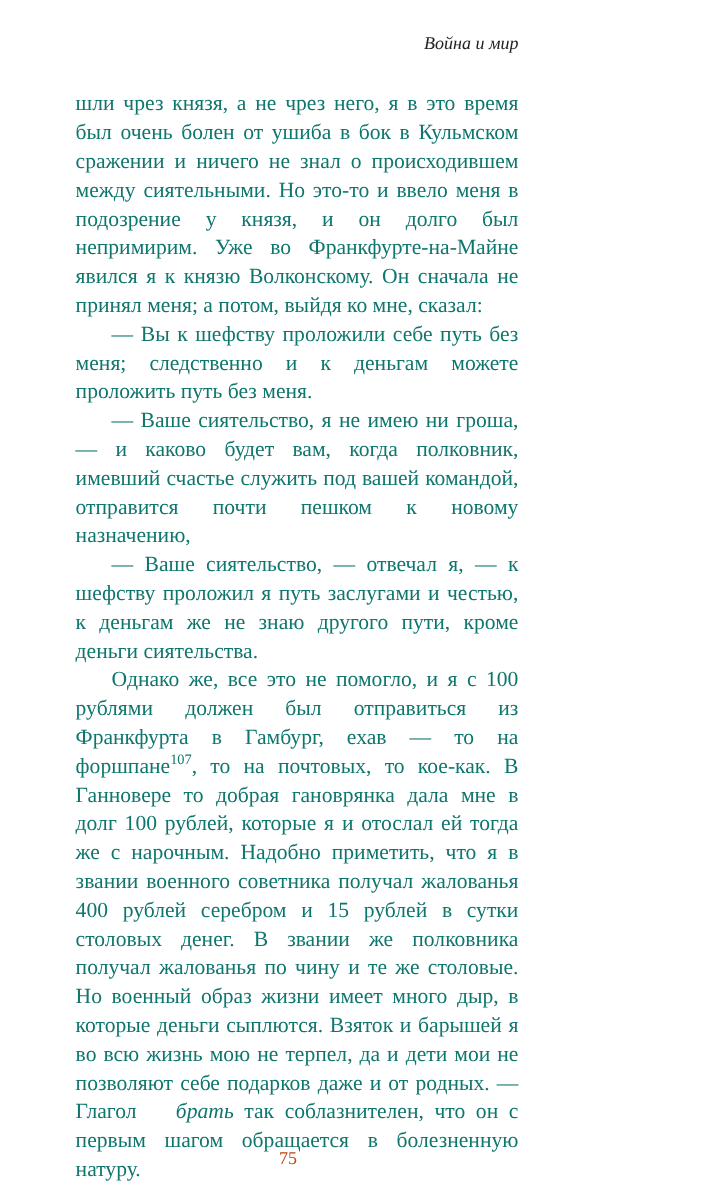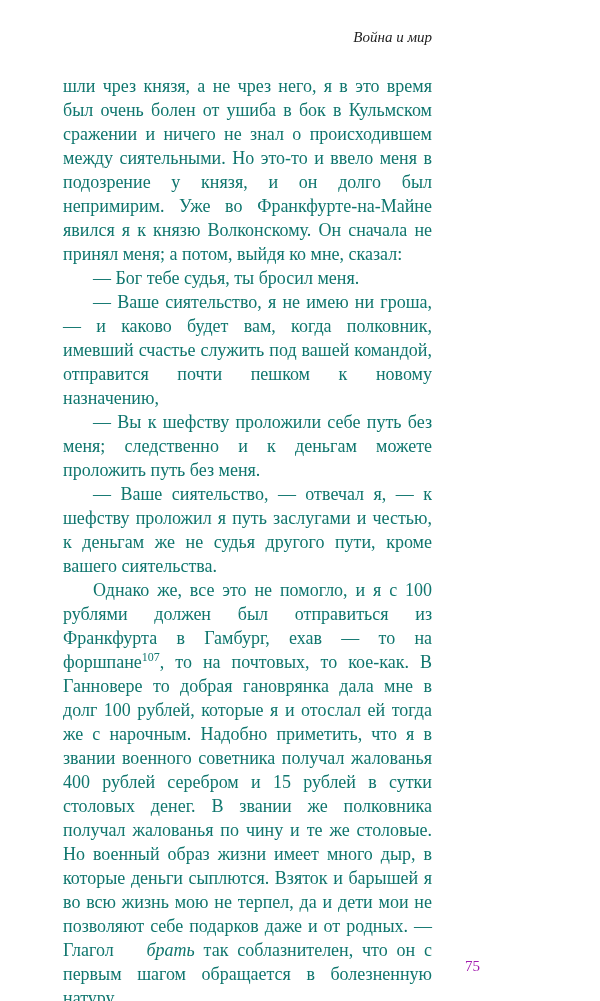--- a/index.html
+++ b/index.html
@@ -46,38 +46,37 @@
   }
   .italic-word {
     font-style: italic;
     margin-left: 24px;
   }
   .page-number {
     position: absolute;
     left: 0;
     right: 0;
     bottom: 26px;
-    text-align: right;
+    text-align: center;
     font-size: 15px;
-    color: #a21caf;
+    color: #c2410c;
   }
 </style>
 </head>
 <body>
 
 <div class="page">
 
   <div class="running-header">
     <span>Война и мир</span>
   </div>
 
   <div class="body-text">
     <p class="no-indent">шли чрез князя, а не чрез него, я в это время был очень болен от ушиба в бок в Кульмском сражении и ничего не знал о происходившем между сиятельными. Но это-то и ввело меня в подозрение у князя, и он долго был непримирим. Уже во Франкфурте-на-Майне явился я к князю Волконскому. Он сначала не принял меня; а потом, выйдя ко мне, сказал:</p>
-    <p>— Бог тебе судья, ты бросил меня.</p>
+    <p>— Вы к шефству проложили себе путь без меня; следственно и к деньгам можете проложить путь без меня.</p>
     <p>— Ваше сиятельство, я не имею ни гроша, — и каково будет вам, когда полковник, имевший счастье служить под вашей командой, отправится почти пешком к новому назначению,</p>
-    <p>— Вы к шефству проложили себе путь без меня; следственно и к деньгам можете проложить путь без меня.</p>
-    <p>— Ваше сиятельство, — отвечал я, — к шефству проложил я путь заслугами и честью, к деньгам же не судья другого пути, кроме вашего сиятельства.</p>
+    <p>— Ваше сиятельство, — отвечал я, — к шефству проложил я путь заслугами и честью, к деньгам же не знаю другого пути, кроме деньги сиятельства.</p>
     <p><span>Однако же, все это не помогло, и я с 100 рублями должен был отправиться из Франкфурта в Гамбург, ехав — то на форшпане</span><sup class="footnote-ref">107</sup><span>, то на почтовых, то кое-как. В Ганновере то добрая гановрянка дала мне в долг 100 рублей, которые я и отослал ей тогда же с нарочным. Надобно приметить, что я в звании военного советника получал жалованья 400 рублей серебром и 15 рублей в сутки столовых денег. В звании же полковника получал жалованья по чину и те же столовые. Но военный образ жизни имеет много дыр, в которые деньги сыплются. Взяток и барышей я во всю жизнь мою не терпел, да и дети мои не позволяют себе подарков даже и от родных. — Глагол </span><em class="italic-word">брать</em><span> так соблазнителен, что он с первым шагом обращается в болезненную натуру.</span></p>
   </div>
 
   <div class="page-number">75</div>
 
 </div>
 
 </body></html>

